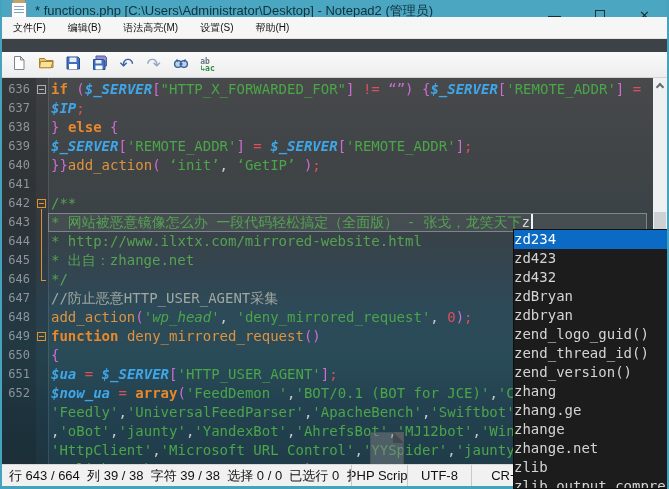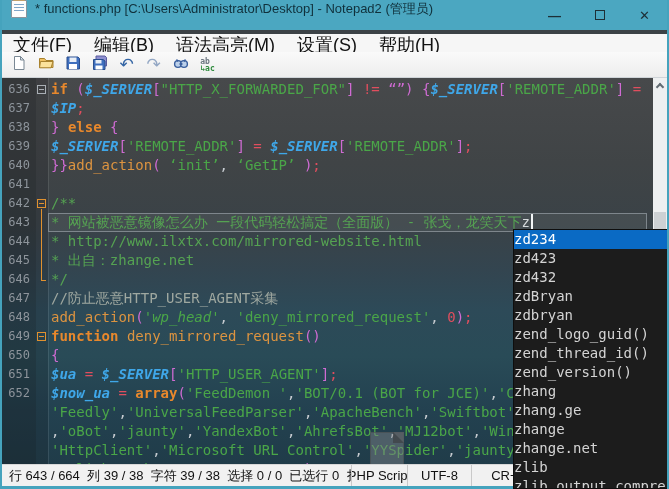--- a/index.html
+++ b/index.html
@@ -5,34 +5,34 @@
   html,body{margin:0;padding:0;background:#777;}
   *{box-sizing:border-box;}
   .window{
     position:relative;width:669px;height:489px;overflow:hidden;
     font-family:"Liberation Sans",sans-serif;
     border-left:2px solid #45a3bd;border-right:2px solid #45a3bd;
     background:#3c4246;
   }
   
   .titlebar{
-    position:absolute;left:0;top:0;width:100%;height:30px;
-    background:#4ba7c1;display:flex;align-items:flex-start;color:#10303b;
+    position:absolute;left:0;top:0;width:100%;height:20px;
+    background:#4ba7c1;display:flex;align-items:flex-end;color:#10303b;
   }
   .app-icon{width:16px;height:18px;margin:0 8px 0 9px;position:relative;background:#fdfdfd;border:1px solid #8a939b;border-radius:1px;}
   .app-icon:before{content:"";position:absolute;left:1px;right:1px;top:-3px;height:3px;background:#c4a06a;border-radius:1px;}
   .app-icon:after{content:"";position:absolute;left:2px;right:2px;top:3px;height:8px;
     background:repeating-linear-gradient(180deg,#7fa6c9 0 1px,transparent 1px 3px);}
   .title-text{font-size:13px;white-space:nowrap;overflow:hidden;}
   .caption-btns{position:absolute;right:0;top:0;height:30px;display:flex;}
   .cap-btn{width:45px;height:30px;display:flex;align-items:center;justify-content:center;color:#1d2f36;font-size:13px;cursor:default;}
   .cap-min{font-weight:bold;letter-spacing:0;}
   .cap-box{width:10px;height:10px;border:1.5px solid #1d2f36;display:inline-block;}
   
-  .menubar{position:absolute;left:0;top:34px;width:100%;height:22px;background:#f6f6f6;display:flex;align-items:center;font-size:18px;color:#111;border-bottom:1px solid #e3e3e3;}
+  .menubar{position:absolute;left:0;top:17px;width:100%;height:22px;background:#f6f6f6;display:flex;align-items:center;font-size:10px;color:#111;border-bottom:1px solid #e3e3e3;}
   .menu-item{padding:0 11px;height:100%;display:flex;align-items:center;}
   
   .toolbar{position:absolute;left:0;top:52px;width:100%;height:26px;background:linear-gradient(#fafafa,#ededed);display:flex;align-items:center;border-bottom:1px solid #cfd4d8;padding-left:4px;}
   .tool-btn{width:25px;height:22px;display:flex;align-items:center;justify-content:center;margin-right:2px;}
   .tb-glyph{font-size:17px;line-height:1;font-family:"DejaVu Sans",sans-serif;}
   .undo-g{color:#3465a4;} .redo-g{color:#93a7c4;}
   .rep{display:flex;flex-direction:column;font-family:"DejaVu Sans Mono",monospace;font-size:8px;line-height:7px;font-weight:bold;}
   .rep .a1{color:#6b7680;} .rep .a2{color:#2e8b3d;text-align:right;}
   
   .editor{

